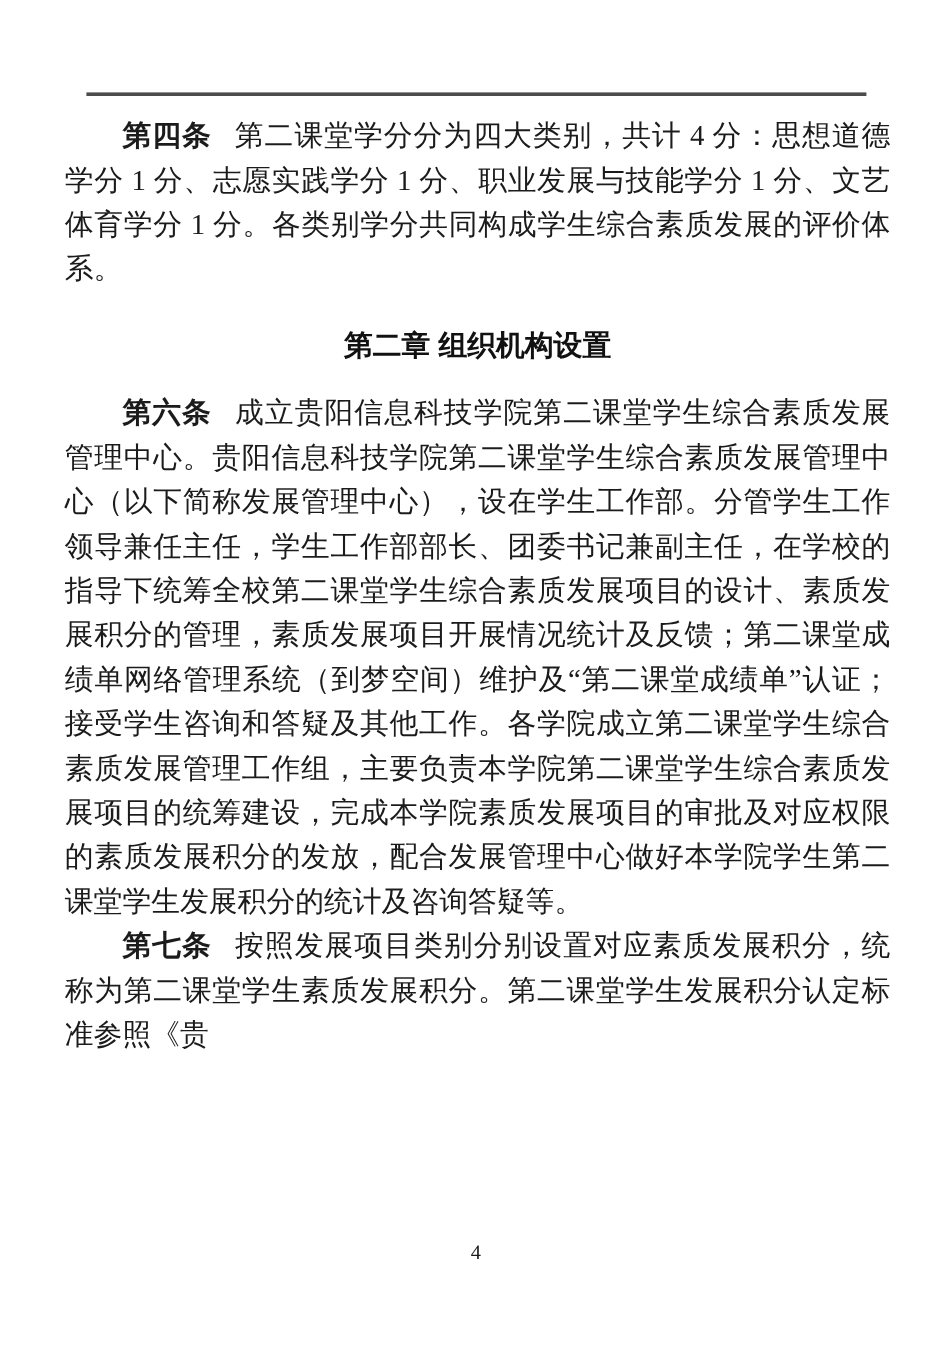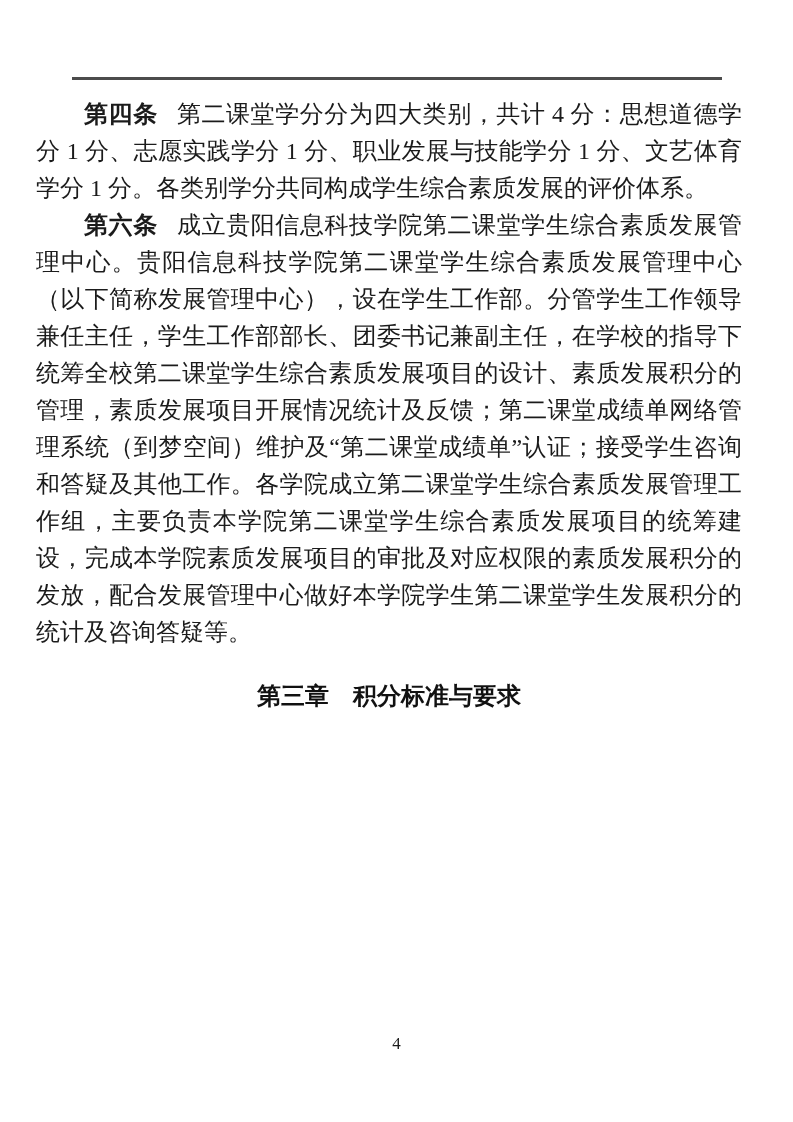--- a/index.html
+++ b/index.html
@@ -14,21 +14,21 @@
     background: #ffffff;
     overflow: hidden;
   }
   .header-rule {
     margin: 77px auto 0 auto;
     width: 650px;
     height: 3px;
     background: #4c4c4c;
   }
   .body-text {
-    margin: 16px 51px 0 36px; 
+    margin: 16px 51px 0 54px; 
     font-family: "Liberation Serif", "DejaVu Serif", serif;
     font-size: 24px;
     line-height: 37px;
     color: #1b1b1b;
     text-align: justify;
   }
   p.para {
     margin: 0;
     text-indent: 2em;
   }
@@ -62,23 +62,24 @@
 
 <div class="page">
 
   <div class="header-rule"></div>
 
   <main class="body-text">
 
     <p class="para"><span class="article-label">第四条</span><span>第二课堂学分分为四大类别，共计 4 分：思想道德学分 1 分、志愿实践学分 1 分、职业发展与技能学分 1 分、文艺体育学分 1 分。各类别学分共同构成学生综合素质发展的评价体系。</span></p>
 
 
+    <h2 class="chapter">第二章 组织机构设置</h2>
 
     <p class="para"><span class="article-label">第六条</span><span>成立贵阳信息科技学院第二课堂学生综合素质发展管理中心。贵阳信息科技学院第二课堂学生综合素质发展管理中心（以下简称发展管理中心），设在学生工作部。分管学生工作领导兼任主任，学生工作部部长、团委书记兼副主任，在学校的指导下统筹全校第二课堂学生综合素质发展项目的设计、素质发展积分的管理，素质发展项目开展情况统计及反馈；第二课堂成绩单网络管理系统（到梦空间）维护及“第二课堂成绩单”认证；接受学生咨询和答疑及其他工作。各学院成立第二课堂学生综合素质发展管理工作组，主要负责本学院第二课堂学生综合素质发展项目的统筹建设，完成本学院素质发展项目的审批及对应权限的素质发展积分的发放，配合发展管理中心做好本学院学生第二课堂学生发展积分的统计及咨询答疑等。</span></p>
 
-    <h2 class="chapter">第三章　积分标准与要求</h2>
 
+    <p class="para"><span class="article-label">第七条</span><span>按照发展项目类别分别设置对应素质发展积分，统称为第二课堂学生素质发展积分。第二课堂学生发展积分认定标准参照《贵</span></p>
 
   </main>
 
   <footer class="page-number">4</footer>
 
 </div>
 
 </body></html>

